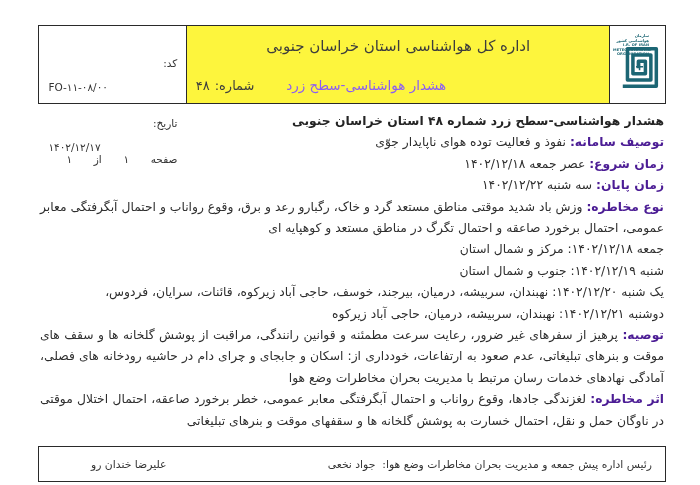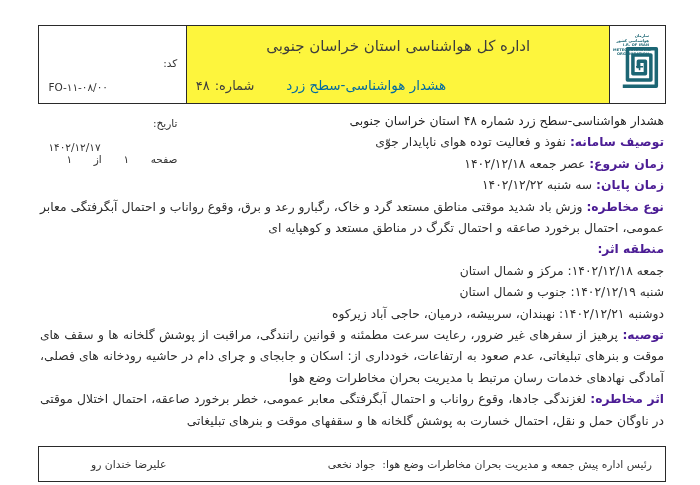--- a/index.html
+++ b/index.html
@@ -24,21 +24,21 @@
   }
   .meta-cell{
     width:149px;flex:none;display:flex;flex-direction:column;
     justify-content:space-around;padding:7px 9px;box-sizing:border-box;
   }
   .title-row1{
     flex:1.1;display:flex;align-items:center;justify-content:center;
     font-size:15px;color:#3d3d3d;letter-spacing:.2px;
   }
   .title-row2{flex:1;position:relative;display:flex;align-items:center;justify-content:center;}
-  .subtitle{font-size:13.5px;color:#0369a1;transform:translateX(-32px);}
+  .subtitle{font-size:13.5px;color:#8b5cf6;transform:translateX(-32px);}
   .number{
     position:absolute;left:9px;top:50%;transform:translateY(-50%);
     font-size:13px;color:#3d3d3d;direction:rtl;display:flex;gap:5px;
   }
   .meta-row{display:flex;direction:rtl;justify-content:space-between;align-items:center;
     font-size:10.5px;color:#333;}
   .meta-row .val{direction:ltr;unicode-bidi:embed;margin-top:48px;}
   .page-row{width:86%;}
   
   .logo{position:absolute;inset:2px;}
@@ -50,21 +50,21 @@
   }
   .logo-text .fa{font-size:3.8px;}
   
   .body-text{
     position:absolute;right:36px;left:40px;top:111px;
     direction:rtl;text-align:justify;
     font-size:12.3px;line-height:21.4px;color:#2e2e2e;
   }
   .body-text p{margin:0;}
   .body-text b{font-weight:bold;color:#4c1d95;}
-  .heading{font-weight:normal;color:#242424;}
+  .heading{font-weight:bold;color:#242424;}
   
   .footer{
     position:absolute;left:38px;top:446px;width:628px;height:36px;
     border:1.7px solid #2a2a2a;box-sizing:border-box;background:#fff;
     display:flex;direction:rtl;align-items:center;justify-content:space-between;
     padding:0 13px 0 52px;font-size:10.8px;color:#333;
   }
   .sig{display:flex;direction:rtl;gap:7px;align-items:center;}
 </style>
 </head>
@@ -120,24 +120,24 @@
   <p class="heading">هشدار هواشناسی-سطح زرد شماره ۴۸ استان خراسان جنوبی</p>
 
   <p><b>توصیف سامانه:</b> <span>نفوذ و فعالیت توده هوای ناپایدار جوّی</span></p>
 
   <p><b>زمان شروع:</b> <span>عصر جمعه ۱۴۰۲/۱۲/۱۸</span></p>
 
   <p><b>زمان پایان:</b> <span>سه شنبه ۱۴۰۲/۱۲/۲۲</span></p>
 
   <p><b>نوع مخاطره:</b> <span>وزش باد شدید موقتی مناطق مستعد گرد و خاک، رگبارو رعد و برق، وقوع رواناب و احتمال آبگرفتگی معابر عمومی، احتمال برخورد صاعقه و احتمال تگرگ در مناطق مستعد و کوهپایه ای</span></p>
 
-  <p><b>منطقه اثر:</b></p>
 
   <p>جمعه ۱۴۰۲/۱۲/۱۸: مرکز و شمال استان</p>
   <p>شنبه ۱۴۰۲/۱۲/۱۹: جنوب و شمال استان</p>
+  <p>یک شنبه ۱۴۰۲/۱۲/۲۰: نهبندان، سربیشه، درمیان، بیرجند، خوسف، حاجی آباد زیرکوه، قائنات، سرایان، فردوس،</p>
   <p>دوشنبه ۱۴۰۲/۱۲/۲۱: نهبندان، سربیشه، درمیان، حاجی آباد زیرکوه</p>
 
   <p><b>توصیه:</b> <span>پرهیز از سفرهای غیر ضرور، رعایت سرعت مطمئنه و قوانین رانندگی، مراقبت از پوشش گلخانه ها و سقف های موقت و بنرهای تبلیغاتی، عدم صعود به ارتفاعات، خودداری از: اسکان و جابجای و چرای دام در حاشیه رودخانه های فصلی، آمادگی نهادهای خدمات رسان مرتبط با مدیریت بحران مخاطرات وضع هوا</span></p>
 
   <p><b>اثر مخاطره:</b> <span>لغزندگی جادها، وقوع رواناب و احتمال آبگرفتگی معابر عمومی، خطر برخورد صاعقه، احتمال اختلال موقتی در ناوگان حمل و نقل، احتمال خسارت به پوشش گلخانه ها و سقفهای موقت و بنرهای تبلیغاتی</span></p>
 </div>
 
 <div class="footer">
   <div class="sig">
     <span>رئیس اداره پیش جمعه و مدیریت بحران مخاطرات وضع هوا:</span>

